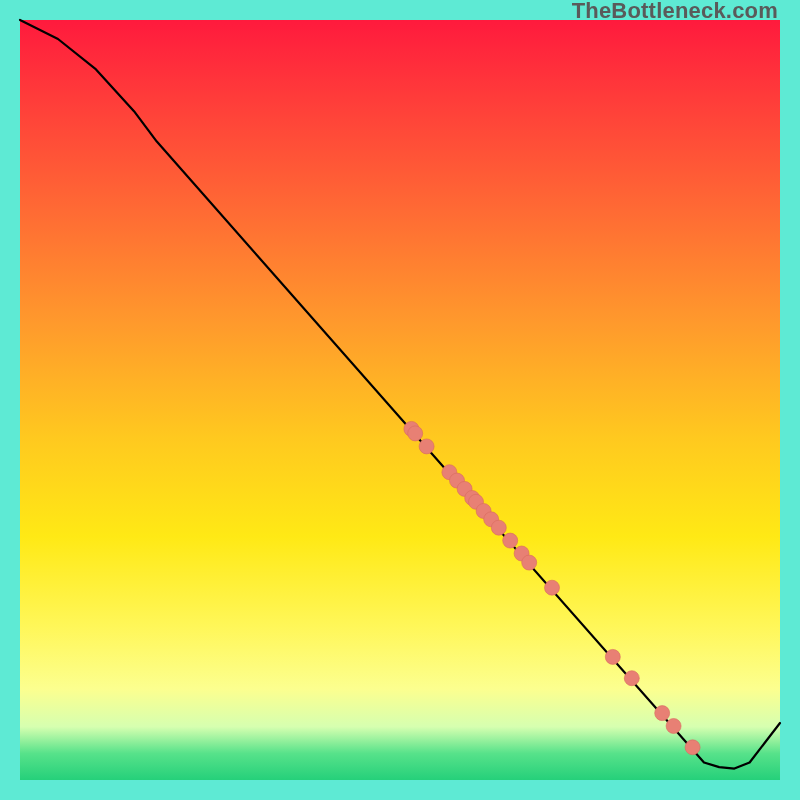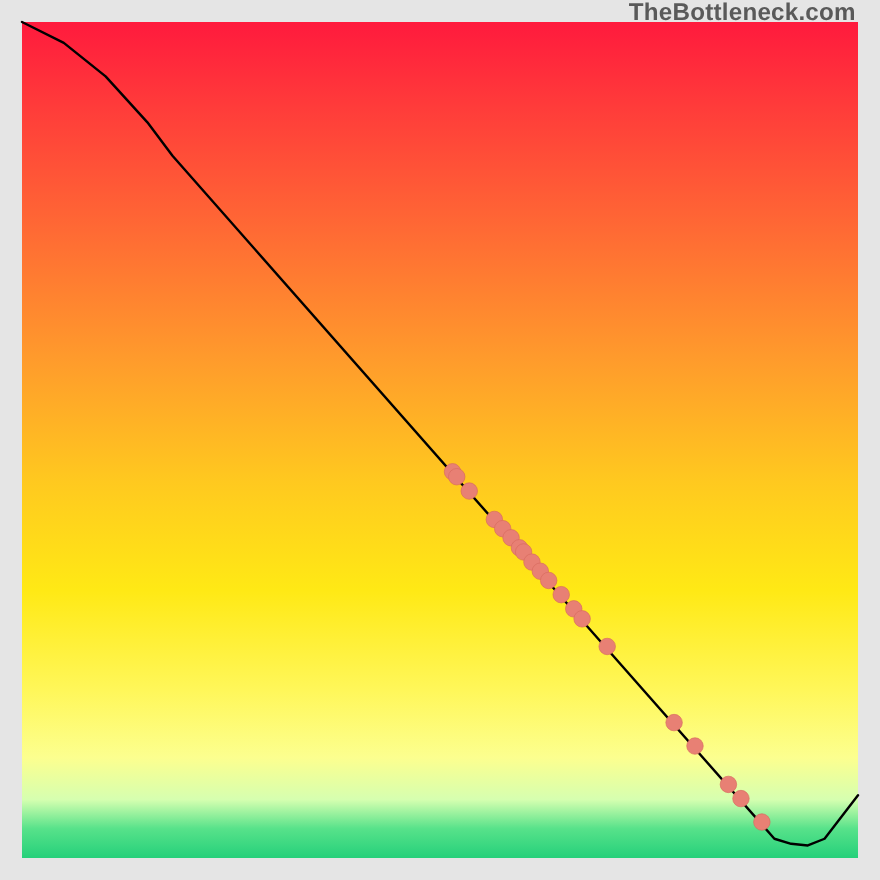--- a/index.html
+++ b/index.html
@@ -10,21 +10,21 @@
     overflow: hidden;
     background: #000;
     font-family: Arial, Helvetica, sans-serif;
   }
   .frame {
     position: absolute;
     left: 0;
     top: 0;
     width: 800px;
     height: 800px;
-    background: #e5e5e5;
+    background: #5eead4;
   }
   .plot {
     position: absolute;
     left: 20px;
     top: 20px;
     width: 760px;
     height: 760px;
     
     background: linear-gradient(
       to bottom,

